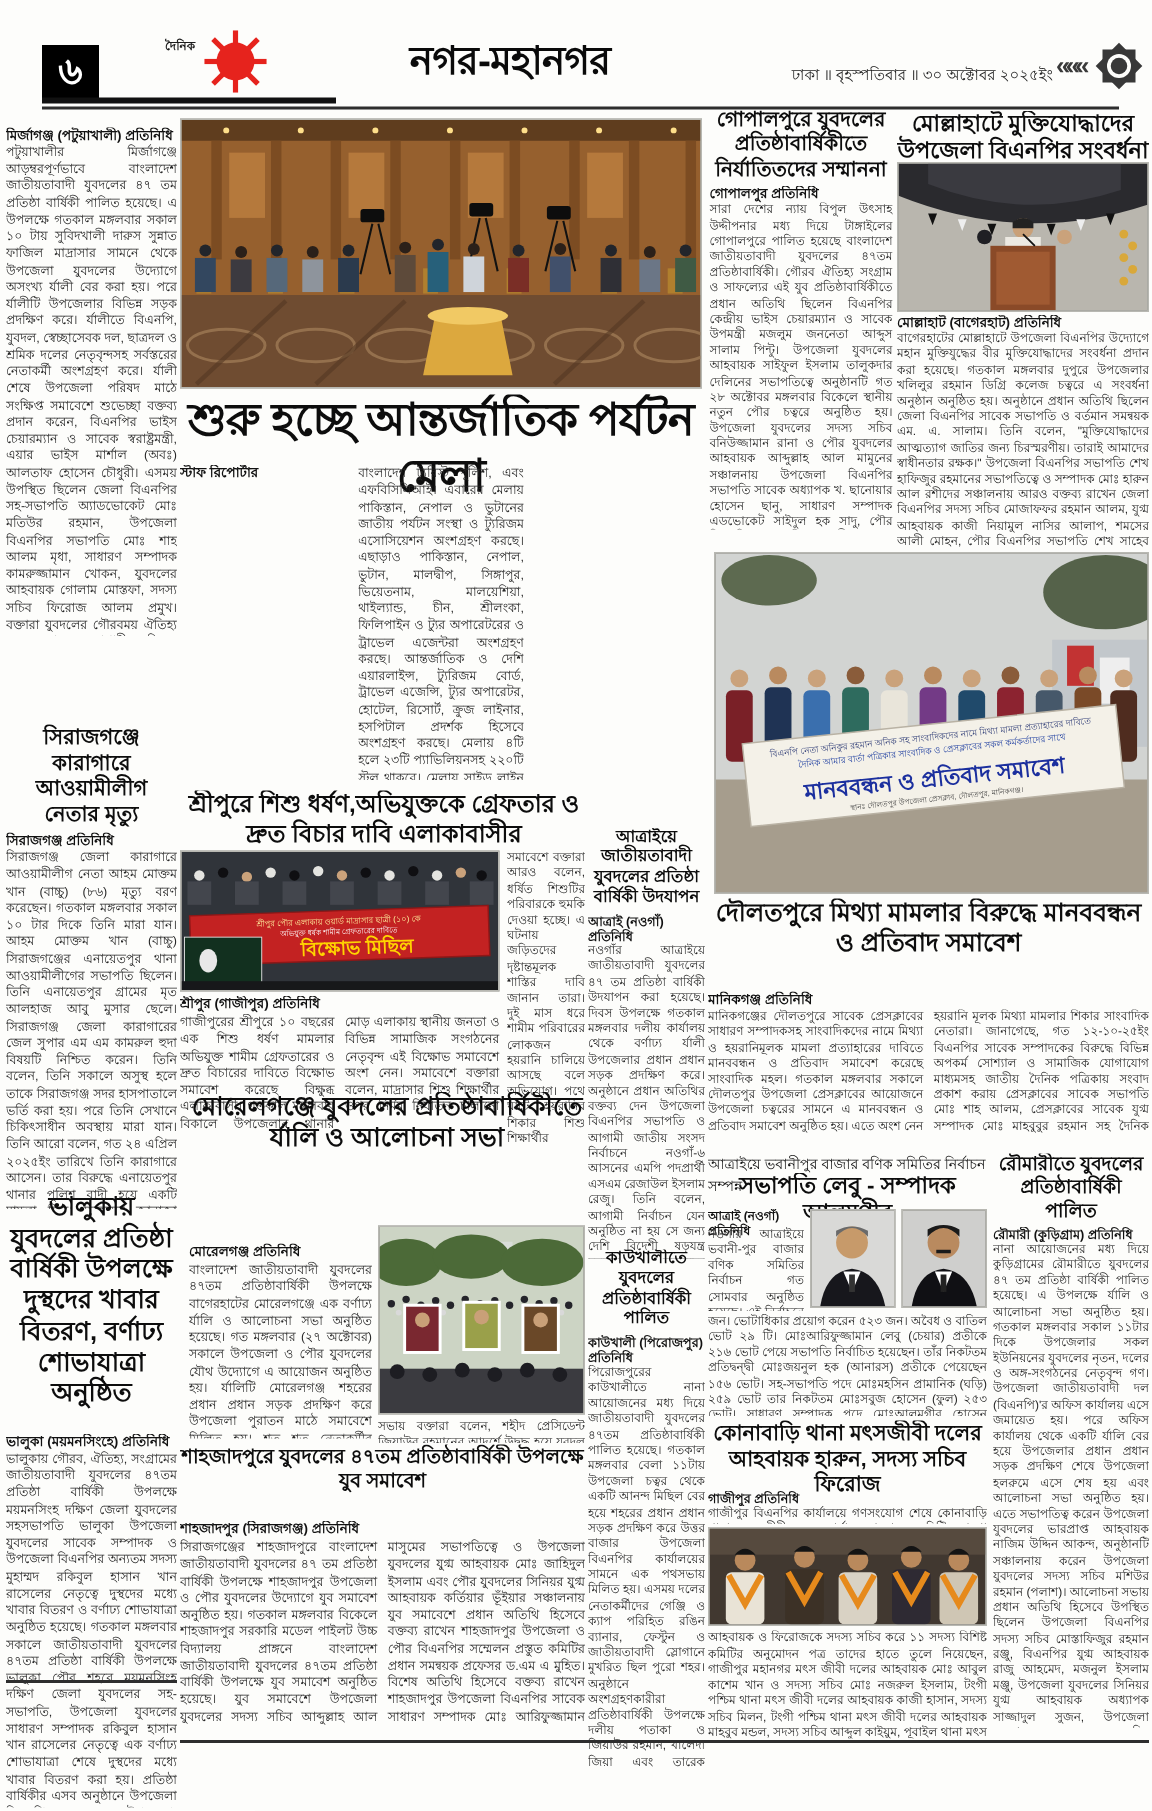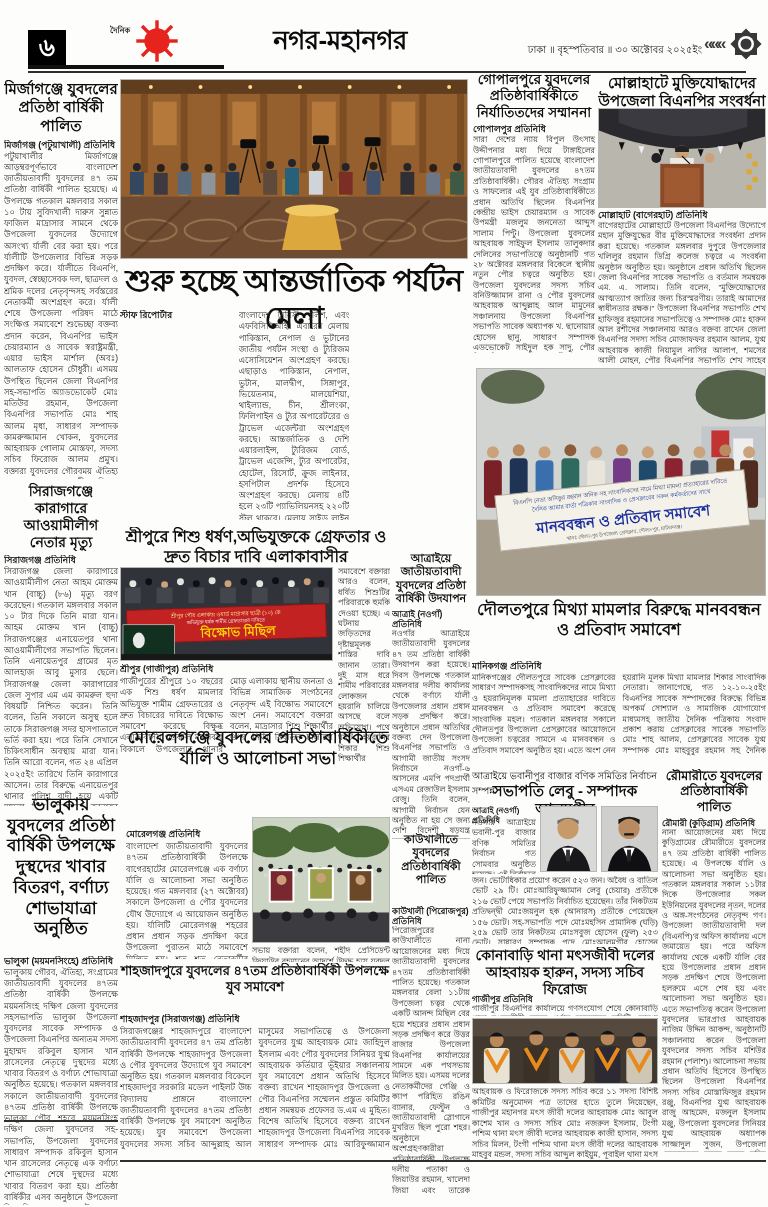--- a/index.html
+++ b/index.html
@@ -54,21 +54,20 @@
   <div class="abs" style="left:704px;top:34px;width:26px;font-size:17px;font-weight:bold;color:#3a3a3a;letter-spacing:-3px">«««</div>
   <svg class="abs" style="left:726px;top:24px;width:40px;height:40px" viewBox="0 0 40 40">
     <rect x="9" y="9" width="22" height="22" fill="#383838"></rect>
     <rect x="9" y="9" width="22" height="22" fill="#383838" transform="rotate(45 20 20)"></rect>
     <circle cx="20" cy="20" r="8" fill="#fdfdfb"></circle>
     <circle cx="20" cy="20" r="5.5" fill="#383838"></circle>
   </svg>
   <div class="abs rule" style="left:28px;top:71px;width:718px"></div>
 
   <section class="abs" style="left:4px;top:80px;width:114px;height:400px">
-    <h2 class="hl" style="font-size:15px">মির্জাগঞ্জে যুবদলের প্রতিষ্ঠা বার্ষিকী পালিত</h2>
     <p class="byline" style="margin-top:5px">মির্জাগঞ্জ (পটুয়াখালী) প্রতিনিধি</p>
     <p class="bd" style="height:328px">পটুয়াখালীর মির্জাগঞ্জে আড়ম্বরপূর্ণভাবে বাংলাদেশ জাতীয়তাবাদী যুবদলের ৪৭ তম প্রতিষ্ঠা বার্ষিকী পালিত হয়েছে। এ উপলক্ষে গতকাল মঙ্গলবার সকাল ১০ টায় সুবিদখালী দারুস সুন্নাত ফাজিল মাদ্রাসার সামনে থেকে উপজেলা যুবদলের উদ্যোগে অসংখ্য র্যালী বের করা হয়। পরে র্যালীটি উপজেলার বিভিন্ন সড়ক প্রদক্ষিণ করে। র্যালীতে বিএনপি, যুবদল, স্বেচ্ছাসেবক দল, ছাত্রদল ও শ্রমিক দলের নেতৃবৃন্দসহ সর্বস্তরের নেতাকর্মী অংশগ্রহণ করে। র্যালী শেষে উপজেলা পরিষদ মাঠে সংক্ষিপ্ত সমাবেশে শুভেচ্ছা বক্তব্য প্রদান করেন, বিএনপির ভাইস চেয়ারম্যান ও সাবেক স্বরাষ্ট্রমন্ত্রী, এয়ার ভাইস মার্শাল (অবঃ) আলতাফ হোসেন চৌধুরী। এসময় উপস্থিত ছিলেন জেলা বিএনপির সহ-সভাপতি অ্যাডভোকেট মোঃ মতিউর রহমান, উপজেলা বিএনপির সভাপতি মোঃ শাহ আলম মৃধা, সাধারণ সম্পাদক কামরুজ্জামান খোকন, যুবদলের আহবায়ক গোলাম মোস্তফা, সদস্য সচিব ফিরোজ আলম প্রমুখ। বক্তারা যুবদলের গৌরবময় ঐতিহ্য তুলে ধরে আগামী দিনের আন্দোলনে ঐক্যবদ্ধ থাকার আহ্বান জানান।</p>
   </section>
 
   <section class="abs" style="left:4px;top:483px;width:114px;height:308px">
     <h2 class="hl" style="font-size:14px">সিরাজগঞ্জে কারাগারে আওয়ামীলীগ নেতার মৃত্যু</h2>
     <p class="byline" style="margin-top:4px">সিরাজগঞ্জ প্রতিনিধি</p>
     <p class="bd" style="height:240px">সিরাজগঞ্জ জেলা কারাগারে আওয়ামীলীগ নেতা আহম মোক্তম খান (বাচ্চু) (৮৬) মৃত্যু বরণ করেছেন। গতকাল মঙ্গলবার সকাল ১০ টার দিকে তিনি মারা যান। আহম মোক্তম খান (বাচ্চু) সিরাজগঞ্জের এনায়েতপুর থানা আওয়ামীলীগের সভাপতি ছিলেন। তিনি এনায়েতপুর গ্রামের মৃত আলহাজ আবু মুসার ছেলে। সিরাজগঞ্জ জেলা কারাগারের জেল সুপার এম এম কামরুল হুদা বিষয়টি নিশ্চিত করেন। তিনি বলেন, তিনি সকালে অসুস্থ হলে তাকে সিরাজগঞ্জ সদর হাসপাতালে ভর্তি করা হয়। পরে তিনি সেখানে চিকিৎসাধীন অবস্থায় মারা যান। তিনি আরো বলেন, গত ২৪ এপ্রিল ২০২৫ইং তারিখে তিনি কারাগারে আসেন। তার বিরুদ্ধে এনায়েতপুর থানার পুলিশ বাদী হয়ে একটি মামলা ছিল। মরহুমের জানাজা শেষে পারিবারিক কবরস্থানে দাফন সম্পন্ন হয়েছে।</p>
   </section>
 
@@ -227,21 +226,21 @@
   <div class="abs cols2 bd" style="left:120px;top:676px;width:213px;height:84px">গাজীপুরের শ্রীপুরে ১০ বছরের এক শিশু ধর্ষণ মামলার অভিযুক্ত শামীম গ্রেফতারের ও দ্রুত বিচারের দাবিতে বিক্ষোভ সমাবেশ করেছে বিক্ষুব্ধ এলাকাবাসী। গতকাল মঙ্গলবার বিকালে উপজেলার থানার মোড় এলাকায় স্থানীয় জনতা ও বিভিন্ন সামাজিক সংগঠনের নেতৃবৃন্দ এই বিক্ষোভ সমাবেশে অংশ নেন। সমাবেশে বক্তারা বলেন, মাদ্রাসার শিশু শিক্ষার্থীর ওপর নির্মম নির্যাতন চালানো হয়েছে। অভিযুক্ত ব্যক্তি এখনো প্রকাশ্যে ঘুরে বেড়াচ্ছে।</div>
 
   <section class="abs" style="left:392px;top:552px;width:78px;height:278px">
     <h2 class="hl" style="font-size:11px">আত্রাইয়ে জাতীয়তাবাদী যুবদলের প্রতিষ্ঠা বার্ষিকী উদযাপন</h2>
     <p class="byline" style="font-size:8.5px;margin-top:3px">আত্রাই (নওগাঁ) প্রতিনিধি</p>
     <p class="bd-sm" style="height:210px">নওগাঁর আত্রাইয়ে জাতীয়তাবাদী যুবদলের ৪৭ তম প্রতিষ্ঠা বার্ষিকী উদযাপন করা হয়েছে। দিবস উপলক্ষে গতকাল মঙ্গলবার দলীয় কার্যালয় থেকে বর্ণাঢ্য র্যালী উপজেলার প্রধান প্রধান সড়ক প্রদক্ষিণ করে। অনুষ্ঠানে প্রধান অতিথির বক্তব্য দেন উপজেলা বিএনপির সভাপতি ও আগামী জাতীয় সংসদ নির্বাচনে নওগাঁ-৬ আসনের এমপি পদপ্রার্থী এসএম রেজাউল ইসলাম রেজু। তিনি বলেন, আগামী নির্বাচন যেন অনুষ্ঠিত না হয় সে জন্য দেশি বিদেশী ষড়যন্ত্র চলছে। আমাদের সকলকে ঐক্যবদ্ধ থেকে সেই ষড়যন্ত্র রুখে দিতে হবে। আমাদের ভারপ্রাপ্ত চেয়ারম্যান তারেক রহমান দীর্ঘ ১৭ বছর বিদেশে থেকে দলকে সুসংগঠিত করেছেন। আমাদের আগামী নির্বাচনে এ আসন থেকে তারেক রহমান কর্তৃক মনোনীত প্রার্থীকে বিজয়ী করতে হবে।</p>
   </section>
 
   <section class="abs" style="left:392px;top:833px;width:78px;height:322px">
     <h2 class="hl" style="font-size:11px">কাউখালীতে যুবদলের প্রতিষ্ঠাবার্ষিকী পালিত</h2>
-    <p class="byline" style="font-size:8.5px;margin-top:19px">কাউখালী (পিরোজপুর) প্রতিনিধি</p>
+    <p class="byline" style="font-size:8.5px;margin-top:3px">কাউখালী (পিরোজপুর) প্রতিনিধি</p>
     <p class="bd-sm" style="height:268px">পিরোজপুরের কাউখালীতে নানা আয়োজনের মধ্য দিয়ে জাতীয়তাবাদী যুবদলের ৪৭তম প্রতিষ্ঠাবার্ষিকী পালিত হয়েছে। গতকাল মঙ্গলবার বেলা ১১টায় উপজেলা চত্বর থেকে একটি আনন্দ মিছিল বের হয়ে শহরের প্রধান প্রধান সড়ক প্রদক্ষিণ করে উত্তর বাজার উপজেলা বিএনপির কার্যালয়ের সামনে এক পথসভায় মিলিত হয়। এসময় দলের নেতাকর্মীদের গেঞ্জি ও ক্যাপ পরিহিত রঙিন ব্যানার, ফেস্টুন ও জাতীয়তাবাদী স্লোগানে মুখরিত ছিল পুরো শহর। অনুষ্ঠানে অংশগ্রহণকারীরা প্রতিষ্ঠাবার্ষিকী উপলক্ষে দলীয় পতাকা ও জিয়াউর রহমান, খালেদা জিয়া এবং তারেক রহমানের ছবি সম্বলিত ব্যানার নিয়ে আনন্দ মিছিলে অংশ নেন। পথসভায় উপজেলা যুবদলের আহবায়ক আসাদুজ্জামান মামুন এর সভাপতিত্বে ও সদস্য সচিব শরিফুল আজম সোহেলের সঞ্চালনায় বক্তব্য রাখেন উপজেলা বিএনপির সাধারণ সম্পাদক এইচ এম দীন মোহাম্মদ অগাস্টের মতো সিনিয়র নেতৃবৃন্দ। আরো বক্তব্য রাখেন বিএনপি নেতা মোঃ কামরুল হোসেন, মোহাম্মদ ফারুক হোসেন, মোয়াজ্জেম হোসেন ও ইউনিয়ন যুবদলের আহবায়ক-সদস্য সচিবগণ। বক্তারা আগামী দিনে তারেক রহমানের হাতকে শক্তিশালী করার আহ্বান জানিয়ে নেতাকর্মীদের ঐক্যবদ্ধভাবে কাজ করার আহবান করেন।</p>
   </section>
 
   <h2 class="hl abs" style="left:126px;top:728px;width:264px;font-size:17px">মোরেলগঞ্জে যুবদলের প্রতিষ্ঠাবার্ষিকীতে র্যালি ও আলোচনা সভা</h2>
   <p class="byline abs" style="left:126px;top:829px;width:122px">মোরেলগঞ্জ প্রতিনিধি</p>
   <div class="abs bd" style="left:126px;top:841px;width:122px;height:118px">বাংলাদেশ জাতীয়তাবাদী যুবদলের ৪৭তম প্রতিষ্ঠাবার্ষিকী উপলক্ষে বাগেরহাটের মোরেলগঞ্জে এক বর্ণাঢ্য র্যালি ও আলোচনা সভা অনুষ্ঠিত হয়েছে। গত মঙ্গলবার (২৭ অক্টোবর) সকালে উপজেলা ও পৌর যুবদলের যৌথ উদ্যোগে এ আয়োজন অনুষ্ঠিত হয়। র্যালিটি মোরেলগঞ্জ শহরের প্রধান প্রধান সড়ক প্রদক্ষিণ করে উপজেলা পুরাতন মাঠে সমাবেশে মিলিত হয়। শত শত নেতাকর্মীর অংশগ্রহণে র্যালিটি উৎসবমুখর পরিবেশ সৃষ্টি করে। র্যালির নেতৃত্ব দেন মোরেলগঞ্জ উপজেলা যুবদলের সদস্য সচিব বি, এম, রেজাউল করিম সোহাগ। এ সময় উপস্থিত ছিলেন পৌর যুবদলের আহবায়ক মো. জিল্লুর রহমান পলাশ, সদস্য সচিব শফিকুল ইসলাম মিঠু, উপজেলা ও পৌর যুবদলের বিভিন্ন ইউনিটের সহযোগী সংগঠনের নেতৃবৃন্দ। অনুষ্ঠানে প্রধান অতিথি হিসেবে উপস্থিত ছিলেন মোরেলগঞ্জ উপজেলা বিএনপির সভাপতি শহিদুল হক বাবুল। বিশেষ অতিথি হিসেবে উপস্থিত ছিলেন সাবেক মোরেলগঞ্জ পৌর বিএনপির সভাপতি আব্দুল মজিদ জব্বার, পৌর বিএনপির সিনিয়র সহ সভাপতি ফারুক হোসেন।</div>
   <div class="abs photo" style="left:252px;top:817px;width:138px;height:126px">
     <svg viewBox="0 0 138 126" preserveAspectRatio="none">
       <rect width="138" height="126" fill="#ccd4c4"></rect>
       <rect x="50" y="10" width="40" height="14" fill="#d9ded9"></rect>

